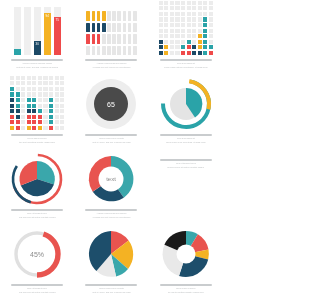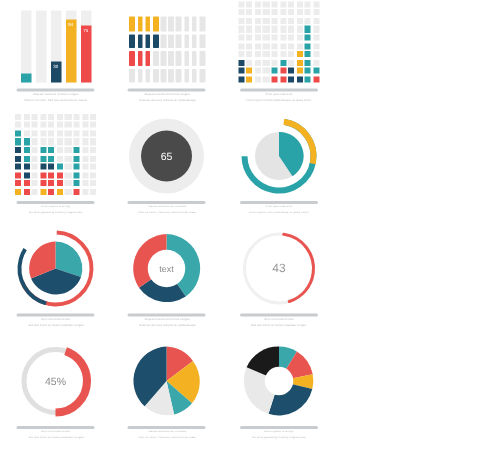--- a/index.html
+++ b/index.html
@@ -458,27 +458,20 @@
       </svg>
     </div>
     <div class="cap">
       <div class="ln ln1"></div>
       <div class="txt">Aliquam euismod rhoncus congue</div>
       <div class="txt">Vivamus arcu est,  tempus leo pellentesque</div>
     </div>
   </div>
 
   <div class="cell">
-    <div class="viz">
-      <svg width="52" height="52" viewBox="0 0 52 52">
-        <circle cx="26" cy="26" r="23" fill="none" stroke="#f0f0f0" stroke-width="2"></circle>
-        <circle cx="26" cy="26" r="23" fill="none" stroke="#e8544f" stroke-width="2" stroke-linecap="round" stroke-dasharray="62 83" transform="rotate(-82 26 26)"></circle>
-        <text x="26" y="28.5" text-anchor="middle" font-size="8" fill="#9b9b9b">43</text>
-      </svg>
-    </div>
     <div class="cap">
       <div class="ln ln1"></div>
       <div class="txt">Nunc ut tincidunt lorem</div>
       <div class="txt">Sed sed lorem sit metus vulputate congue</div>
     </div>
   </div>
 
   <div class="cell">
     <div class="viz">
       <svg width="52" height="52" viewBox="0 0 52 52">

